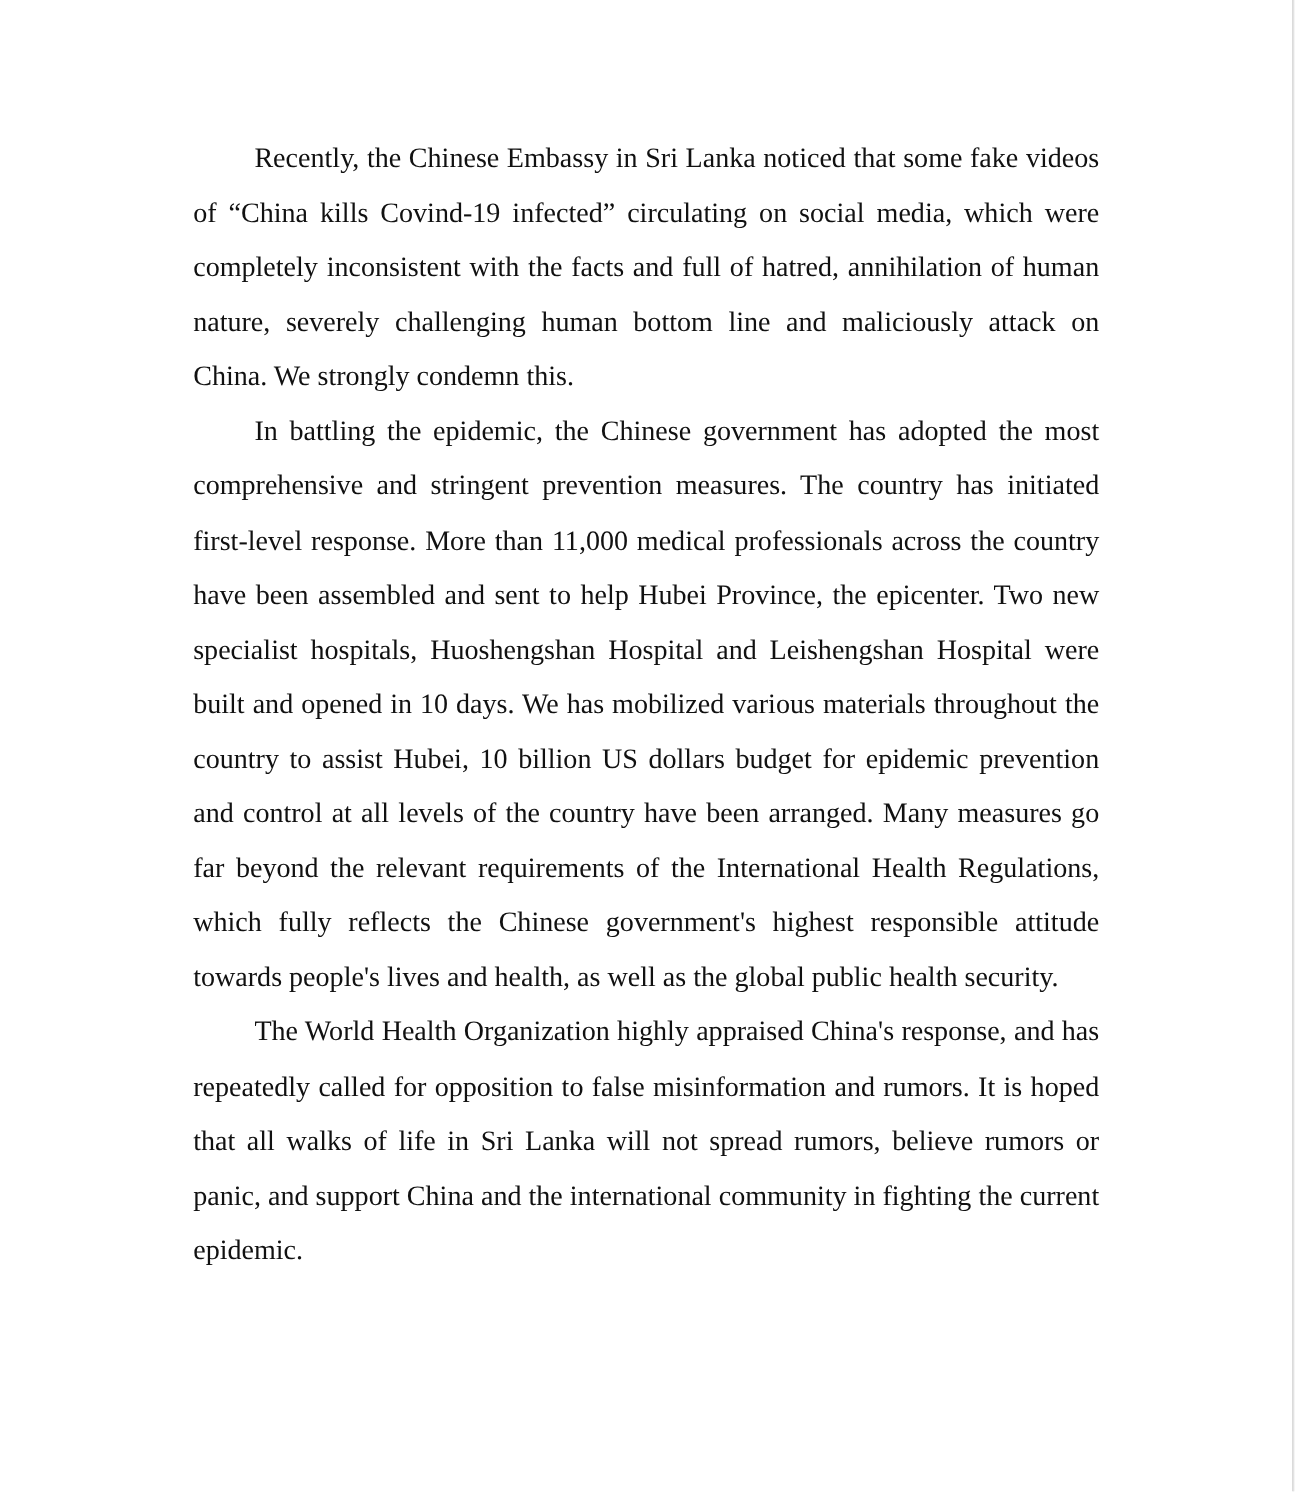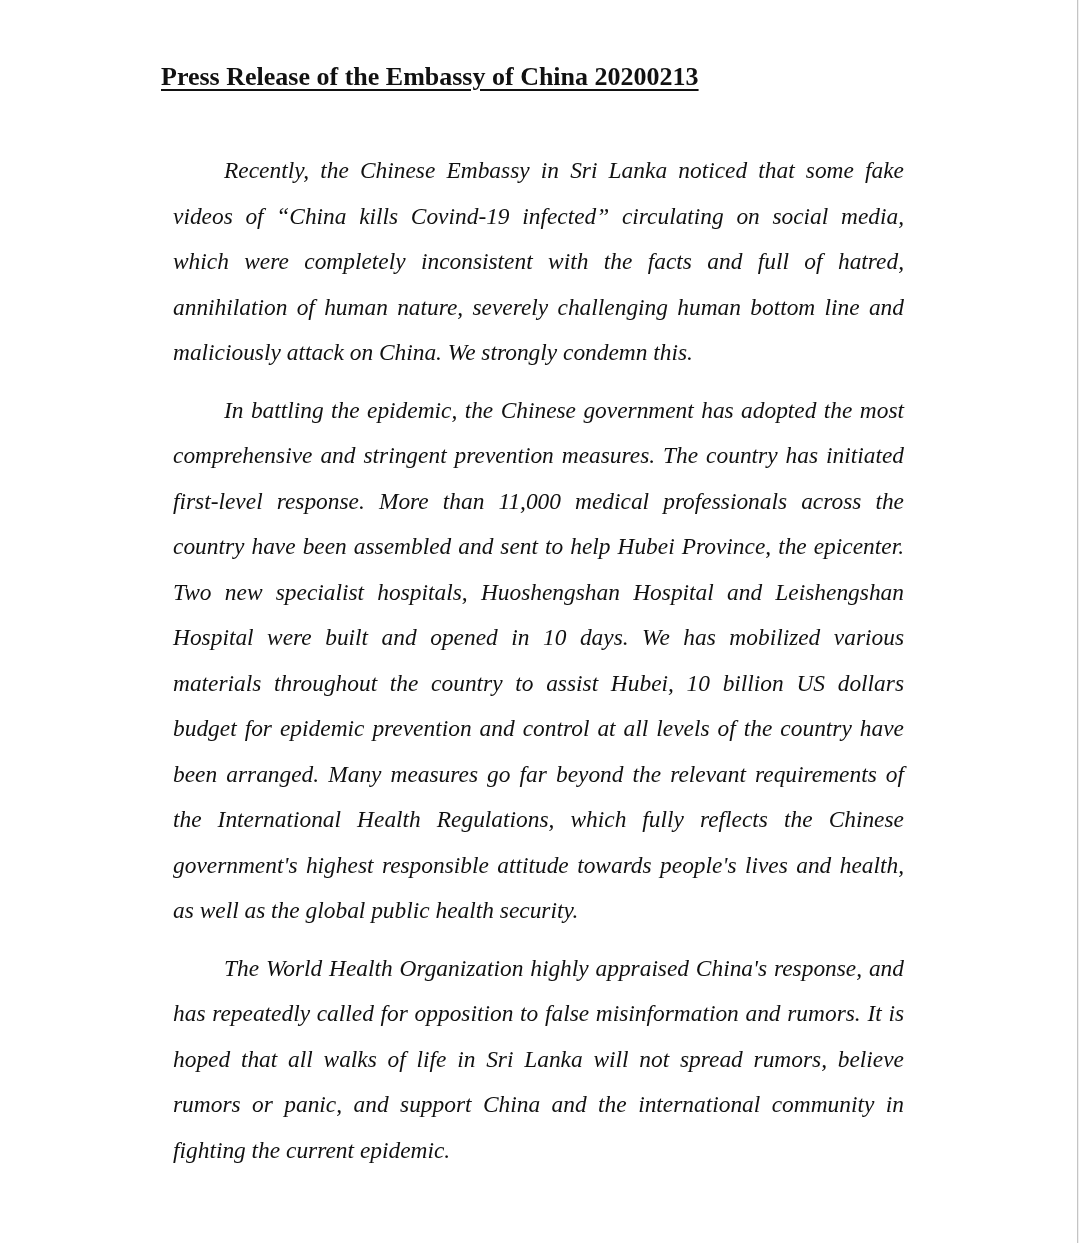--- a/index.html
+++ b/index.html
@@ -46,32 +46,30 @@
       text-decoration-thickness: 2px;
       text-underline-offset: 4px;
       white-space: nowrap;
     }
     .body {
       margin-top: 52px;
     }
     .para {
       font-size: 23.4px;
       line-height: 45.5px;
-      margin: 12px;
+      margin: 0;
       text-align: justify;
       text-indent: 51px;
-      font-style: italic;
     }
   </style>
 </head>
 <body>
 
 <div class="page-edge"></div>
 <div class="page-edge-shadow"></div>
 
 <main class="document">
-  <h1 class="title">Press Release of the Embassy of China 20200213</h1>
   <section class="body">
     <p class="para">Recently, the Chinese Embassy in Sri Lanka noticed that some fake videos of “China kills Covind-19 infected” circulating on social media, which were completely inconsistent with the facts and full of hatred, annihilation of human nature, severely challenging human bottom line and maliciously attack on China. We strongly condemn this.</p>
     <p class="para">In battling the epidemic, the Chinese government has adopted the most comprehensive and stringent prevention measures. The country has initiated first-level response. More than 11,000 medical professionals across the country have been assembled and sent to help Hubei Province, the epicenter. Two new specialist hospitals, Huoshengshan Hospital and Leishengshan Hospital were built and opened in 10 days. We has mobilized various materials throughout the country to assist Hubei, 10 billion US dollars budget for epidemic prevention and control at all levels of the country have been arranged. Many measures go far beyond the relevant requirements of the International Health Regulations, which fully reflects the Chinese government's highest responsible attitude towards people's lives and health, as well as the global public health security.</p>
     <p class="para">The World Health Organization highly appraised China's response, and has repeatedly called for opposition to false misinformation and rumors. It is hoped that all walks of life in Sri Lanka will not spread rumors, believe rumors or panic, and support China and the international community in fighting the current epidemic.</p>
   </section>
 </main>
 
 </body></html>

